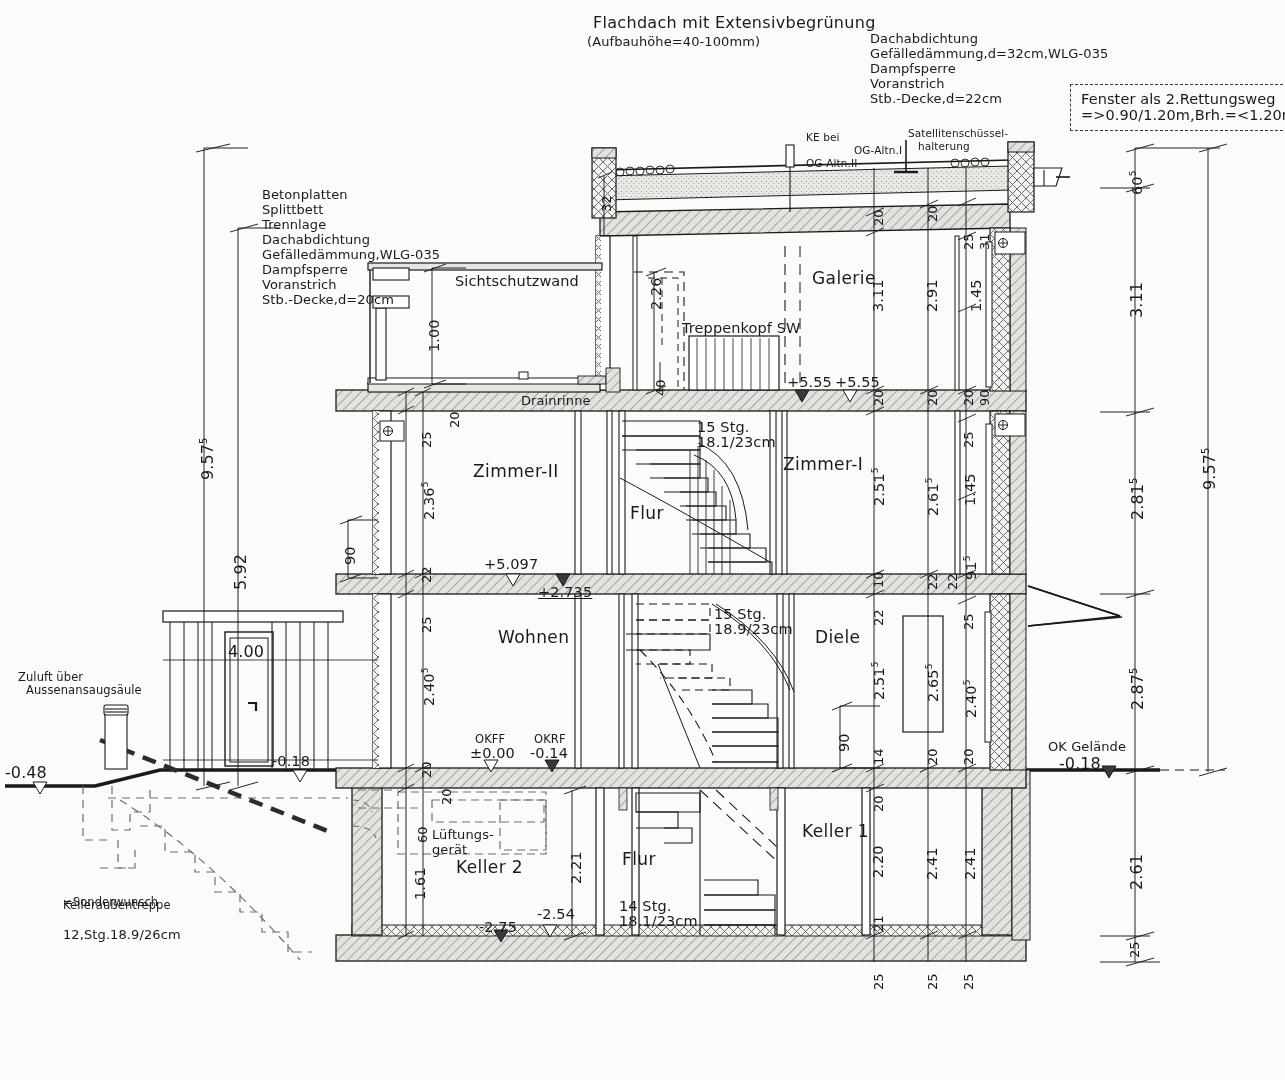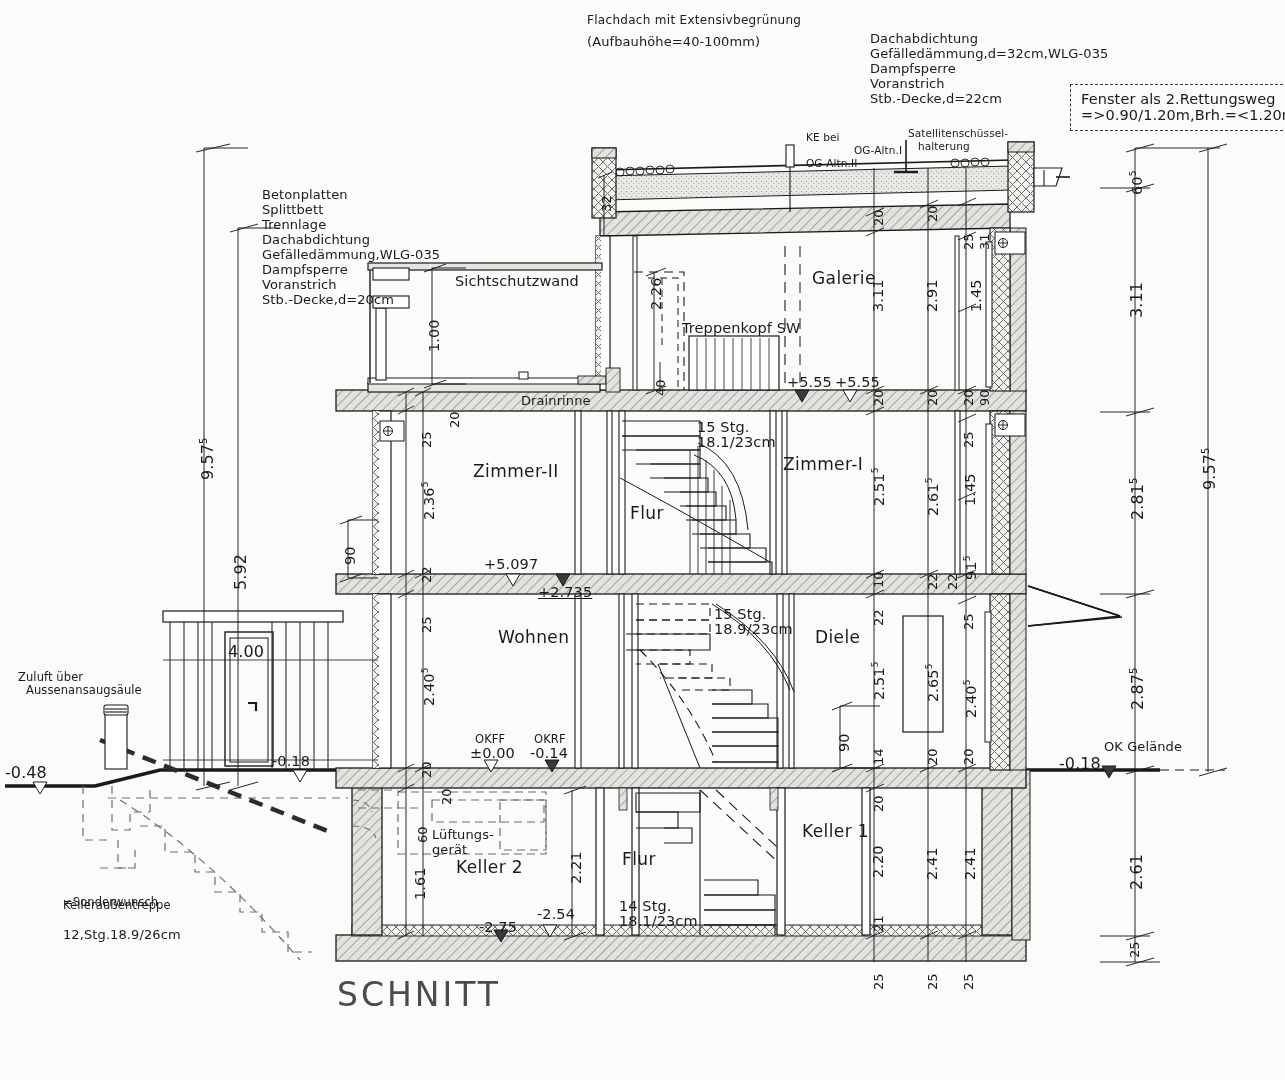--- a/index.html
+++ b/index.html
@@ -11,21 +11,21 @@
   svg{position:absolute;left:0;top:0;}
   .txt{position:absolute;white-space:pre;line-height:1.12;letter-spacing:.1px;}
   .t9{font-size:10.5px;}
   .t10{font-size:11.5px;}
   .t11{font-size:13px;}
   .t12{font-size:14.5px;}
   .t13{font-size:16px;}
   .rooml{font-size:17px;letter-spacing:.4px;}
   .vert{transform-origin:0 0;transform:rotate(-90deg);}
   .title-big{font-size:33px;letter-spacing:3px;color:#4b4b4b;}
-  .hdr{font-size:12px;letter-spacing:.3px;}
+  .hdr{font-size:16px;letter-spacing:.3px;margin-left:6px;}
   .sup{font-size:.62em;vertical-align:super;}
   .rbox{position:absolute;border:1.6px dashed #3a3a3a;padding:6px 10px 7px 10px;}
 </style>
 </head>
 <body>
 
 <div id="stage">
 
 <svg width="1285" height="1080" viewBox="0 0 1285 1080">
   <defs>
@@ -523,21 +523,21 @@
 <div class="txt t12" style="left:272px;top:753px;">-0.18</div>
 <div class="txt t13" style="left:228px;top:643px;">4.00</div>
 
 <div class="txt t10" style="left:18px;top:671px;">Zuluft über</div>
 <div class="txt t10" style="left:26px;top:684px;">Aussenansaugsäule</div>
 <div class="txt t10" style="left:63px;top:899px;">Kelleraußentreppe</div>
 <div class="txt t10" style="left:63px;top:896px;">=Sonderwunsch</div>
 <div class="txt t11" style="left:63px;top:928px;">12,Stg.18.9/26cm</div>
 <div class="txt t11" style="left:432px;top:828px;">Lüftungs-</div>
 <div class="txt t11" style="left:432px;top:843px;">gerät</div>
-<div class="txt t11" style="left:1104px;top:740px;text-align:center;">OK Gelände</div>
+<div class="txt t11" style="left:1048px;top:740px;text-align:center;">OK Gelände</div>
 <div class="txt t13" style="left:1059px;top:755px;">-0.18</div>
 
 <div class="txt t13 vert" style="left:198px;top:480px;"><span>9.57</span><span class="sup">5</span></div>
 <div class="txt t13 vert" style="left:232px;top:590px;">5.92</div>
 <div class="txt t12 vert" style="left:426px;top:352px;">1.00</div>
 <div class="txt t12 vert" style="left:342px;top:565px;">90</div>
 <div class="txt t12 vert" style="left:836px;top:752px;">90</div>
 <div class="txt t12 vert" style="left:568px;top:884px;">2.21</div>
 <div class="txt t12 vert" style="left:648px;top:310px;">2.26</div>
 <div class="txt t11 vert" style="left:654px;top:396px;">40</div>
@@ -593,15 +593,14 @@
 <div class="txt t11 vert" style="left:962px;top:990px;">25</div>
 
 <div class="txt t12 vert" style="left:1128px;top:195px;"><span>60</span><span class="sup">5</span></div>
 <div class="txt t13 vert" style="left:1128px;top:318px;">3.11</div>
 <div class="txt t13 vert" style="left:1128px;top:520px;"><span>2.81</span><span class="sup">5</span></div>
 <div class="txt t13 vert" style="left:1128px;top:710px;"><span>2.87</span><span class="sup">5</span></div>
 <div class="txt t13 vert" style="left:1128px;top:890px;">2.61</div>
 <div class="txt t11 vert" style="left:1128px;top:958px;">25</div>
 <div class="txt t13 vert" style="left:1200px;top:490px;"><span>9.57</span><span class="sup">5</span></div>
 
-<div class="txt title-big" style="left:337px;top:977px;">SCHNITT</div>
 
 </div>
 
 </body></html>

